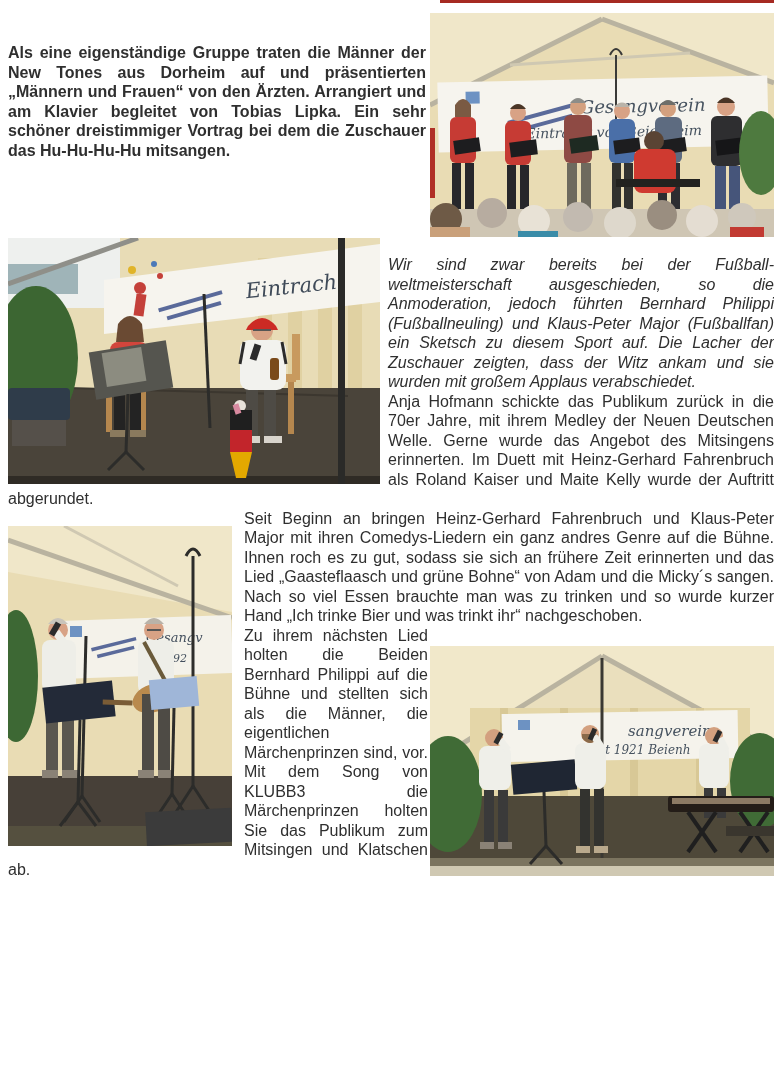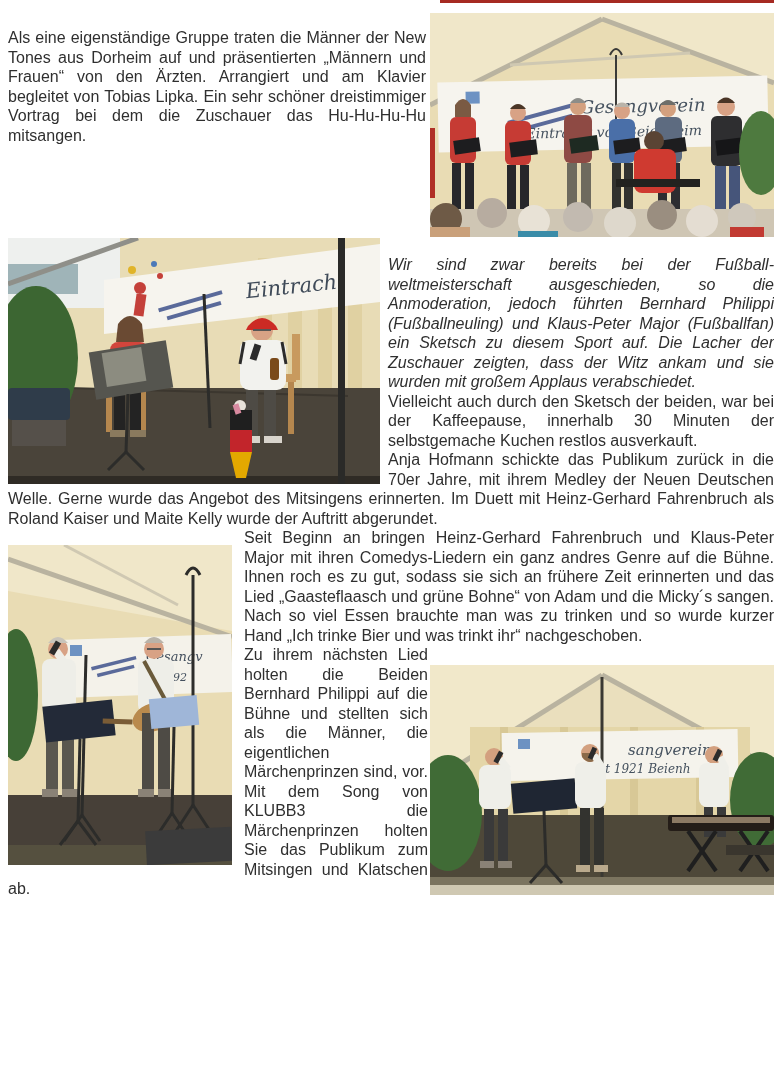--- a/index.html
+++ b/index.html
@@ -9,21 +9,21 @@
     padding-left:8px;box-sizing:border-box;overflow:hidden;
     color:#2f2f2f;font-size:16px;line-height:19.5px;
   }
   .page p{margin:0;text-align:justify;}
   .f-right{float:right;}
   .f-left{float:left;}
   .ph{display:block;}
   .ph svg{display:block;}
   .ph1{width:344px;margin-left:4px;}
   .red-sliver{height:3px;margin-left:10px;margin-bottom:10px;background:#a62a22;}
-  .p1{padding-top:28px;}
+  .p1{padding-top:43px;font-weight:bold;}
   .ph2{width:372px;height:246px;margin:1px 8px 0 0;}
   .p2{padding-top:18px;font-style:italic;}
   .p3{margin-top:42px;}
   .p4{margin-top:28px;}
   .ph3{width:224px;height:320px;margin:17px 12px 0 0;}
   .p6{margin-top:15px;}
   .ph4{width:344px;height:230px;margin:20px 0 0 2px;}
   .p7{margin-top:32px;}
   .banner-serif{font-family:"DejaVu Serif","Liberation Serif",serif;font-style:italic;}
 </style>
@@ -215,21 +215,20 @@
           <rect x="222" y="172" width="22" height="20" fill="#1f1f1f"></rect>
           <rect x="222" y="192" width="22" height="22" fill="#c2252b"></rect>
           <polygon points="222,214 244,214 238,240 228,240" fill="#e3a800"></polygon>
           <rect x="226" y="166" width="6" height="10" fill="#d88aa0" transform="rotate(-18 229 171)"></rect>
         </g>
         <rect x="330" y="0" width="7" height="246" fill="#2a2a28"></rect>
       </svg>
     </div>
 
     <p class="p2">Wir sind zwar bereits bei der Fußball-weltmeisterschaft ausgeschieden, so die Anmoderation, jedoch führten Bernhard Philippi (Fußballneuling) und Klaus-Peter Major (Fußballfan) ein Sketsch zu diesem Sport auf. Die Lacher der Zuschauer zeigten, dass der Witz ankam und sie wurden mit großem Applaus verabschiedet.</p>
-    <p class="p3">Vielleicht auch durch den Sketsch der beiden, war bei der Kaffeepause, innerhalb 30 Minuten der selbstgemache Kuchen restlos ausverkauft.</p>
     <p class="p5">Anja Hofmann schickte das Publikum zurück in die 70er Jahre, mit ihrem Medley der Neuen Deutschen Welle. Gerne wurde das Angebot des Mitsingens erinnerten. Im Duett mit Heinz-Gerhard Fahrenbruch als Roland Kaiser und Maite Kelly wurde der Auftritt abgerundet.</p>
 
     <div class="ph ph3 f-left">
       <svg width="224" height="320" viewBox="0 0 224 320">
         <rect width="224" height="320" fill="#e9dcb4"></rect>
         <g>
           <polygon points="0,0 224,0 224,86 0,46" fill="#f0e7c9"></polygon>
           <line x1="0" y1="14" x2="224" y2="92" stroke="#b9b3a0" stroke-width="5"></line>
           <line x1="56" y1="0" x2="170" y2="60" stroke="#cfc8b2" stroke-width="3"></line>
         </g>

